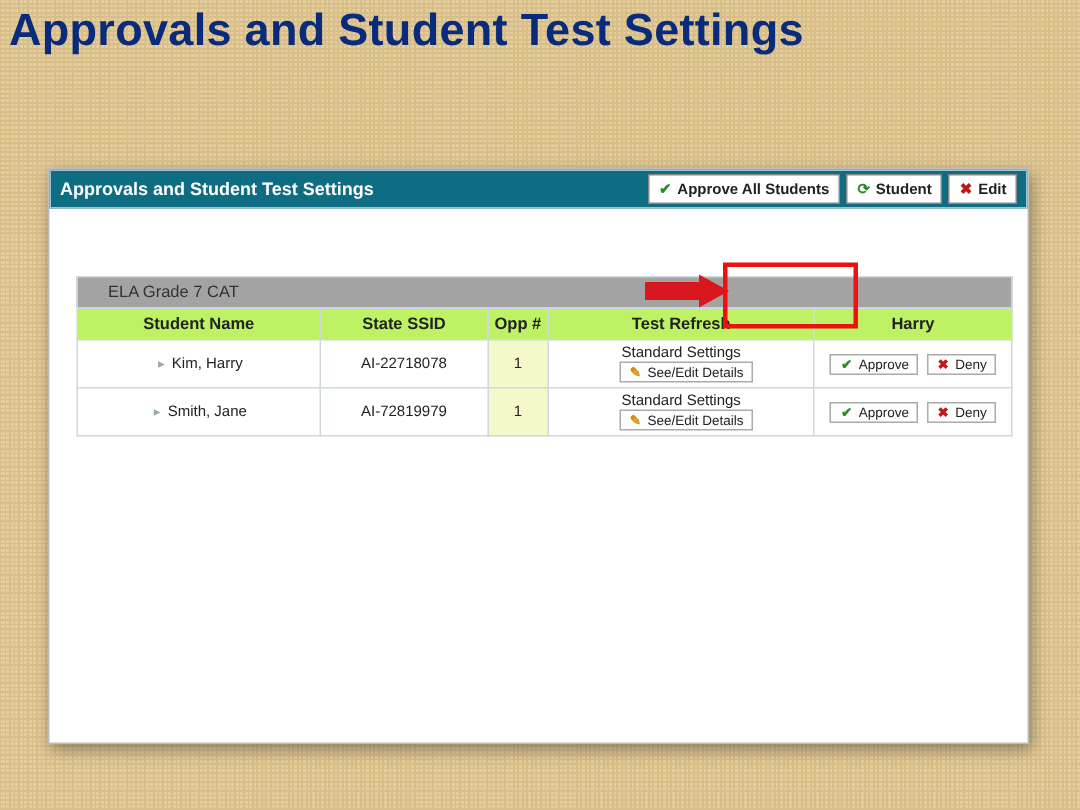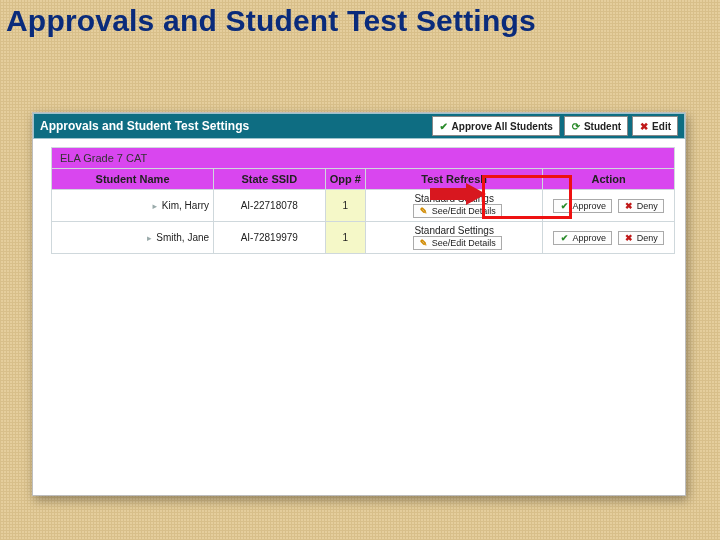--- a/index.html
+++ b/index.html
@@ -39,35 +39,35 @@
     display:inline-flex;align-items:center;gap:3px;
     padding:0 6px;margin-left:4px;cursor:pointer;
   }
   .ic{display:inline-block;width:10px;text-align:center;font-weight:900}
   .ic-check{color:#2a8a2a}
   .ic-x{color:#c01818}
   .ic-refresh{color:#2a8a2a}
   .content{padding:8px 10px 0 18px}
   .testname{
     border:1px solid #cfd8dc;border-bottom:none;
-    background:#d946ef;padding:4px 8px;font-size:11px;color:#333;
+    background:#a3a3a3;padding:4px 20px;font-size:11px;color:#333;margin-top:37px;
   }
   table.approvals{
     width:100%;border-collapse:collapse;font-size:10px;color:#222;
     table-layout:fixed;
   }
   table.approvals th{
-    border:1px solid #cfd8dc;background:#d946ef;font-weight:700;
+    border:1px solid #cfd8dc;background:#bef264;font-weight:700;
     padding:4px 4px;text-align:center;font-size:11px;
   }
   table.approvals td{
     border:1px solid #cfd8dc;padding:3px 4px;text-align:center;
     background:#fff;
   }
-  table.approvals td.name{text-align:right;padding-left:6px}
+  table.approvals td.name{text-align:center;padding-left:6px}
   table.approvals td.opp{background:#f5f8c8}
   .mini{
     display:inline-flex;align-items:center;gap:3px;
     border:1px solid #aaa;background:#fdfdfd;
     font-size:9px;padding:1px 5px;cursor:pointer;
     white-space:nowrap;
   }
   .mini .ic{font-size:9px}
   .pencil{color:#d08a00;font-weight:900}
   .tri{color:#9aa;display:inline-block;margin-right:2px;font-size:9px}
@@ -125,21 +125,21 @@
             <col style="width:40px">
           <col style="width:175px">
             <col style="width:130px">
         </colgroup>
         <thead>
           <tr>
             <th>Student Name</th>
             <th>State SSID</th>
             <th>Opp #</th>
             <th>Test Refresh</th>
-            <th>Action</th>
+            <th>Harry</th>
           </tr>
         </thead>
         <tbody>
           <tr>
             <td class="name">
               <span class="tri">▸</span>
               <span>Kim, Harry</span>
             </td>
             <td>AI-22718078</td>
             <td class="opp">1</td>

